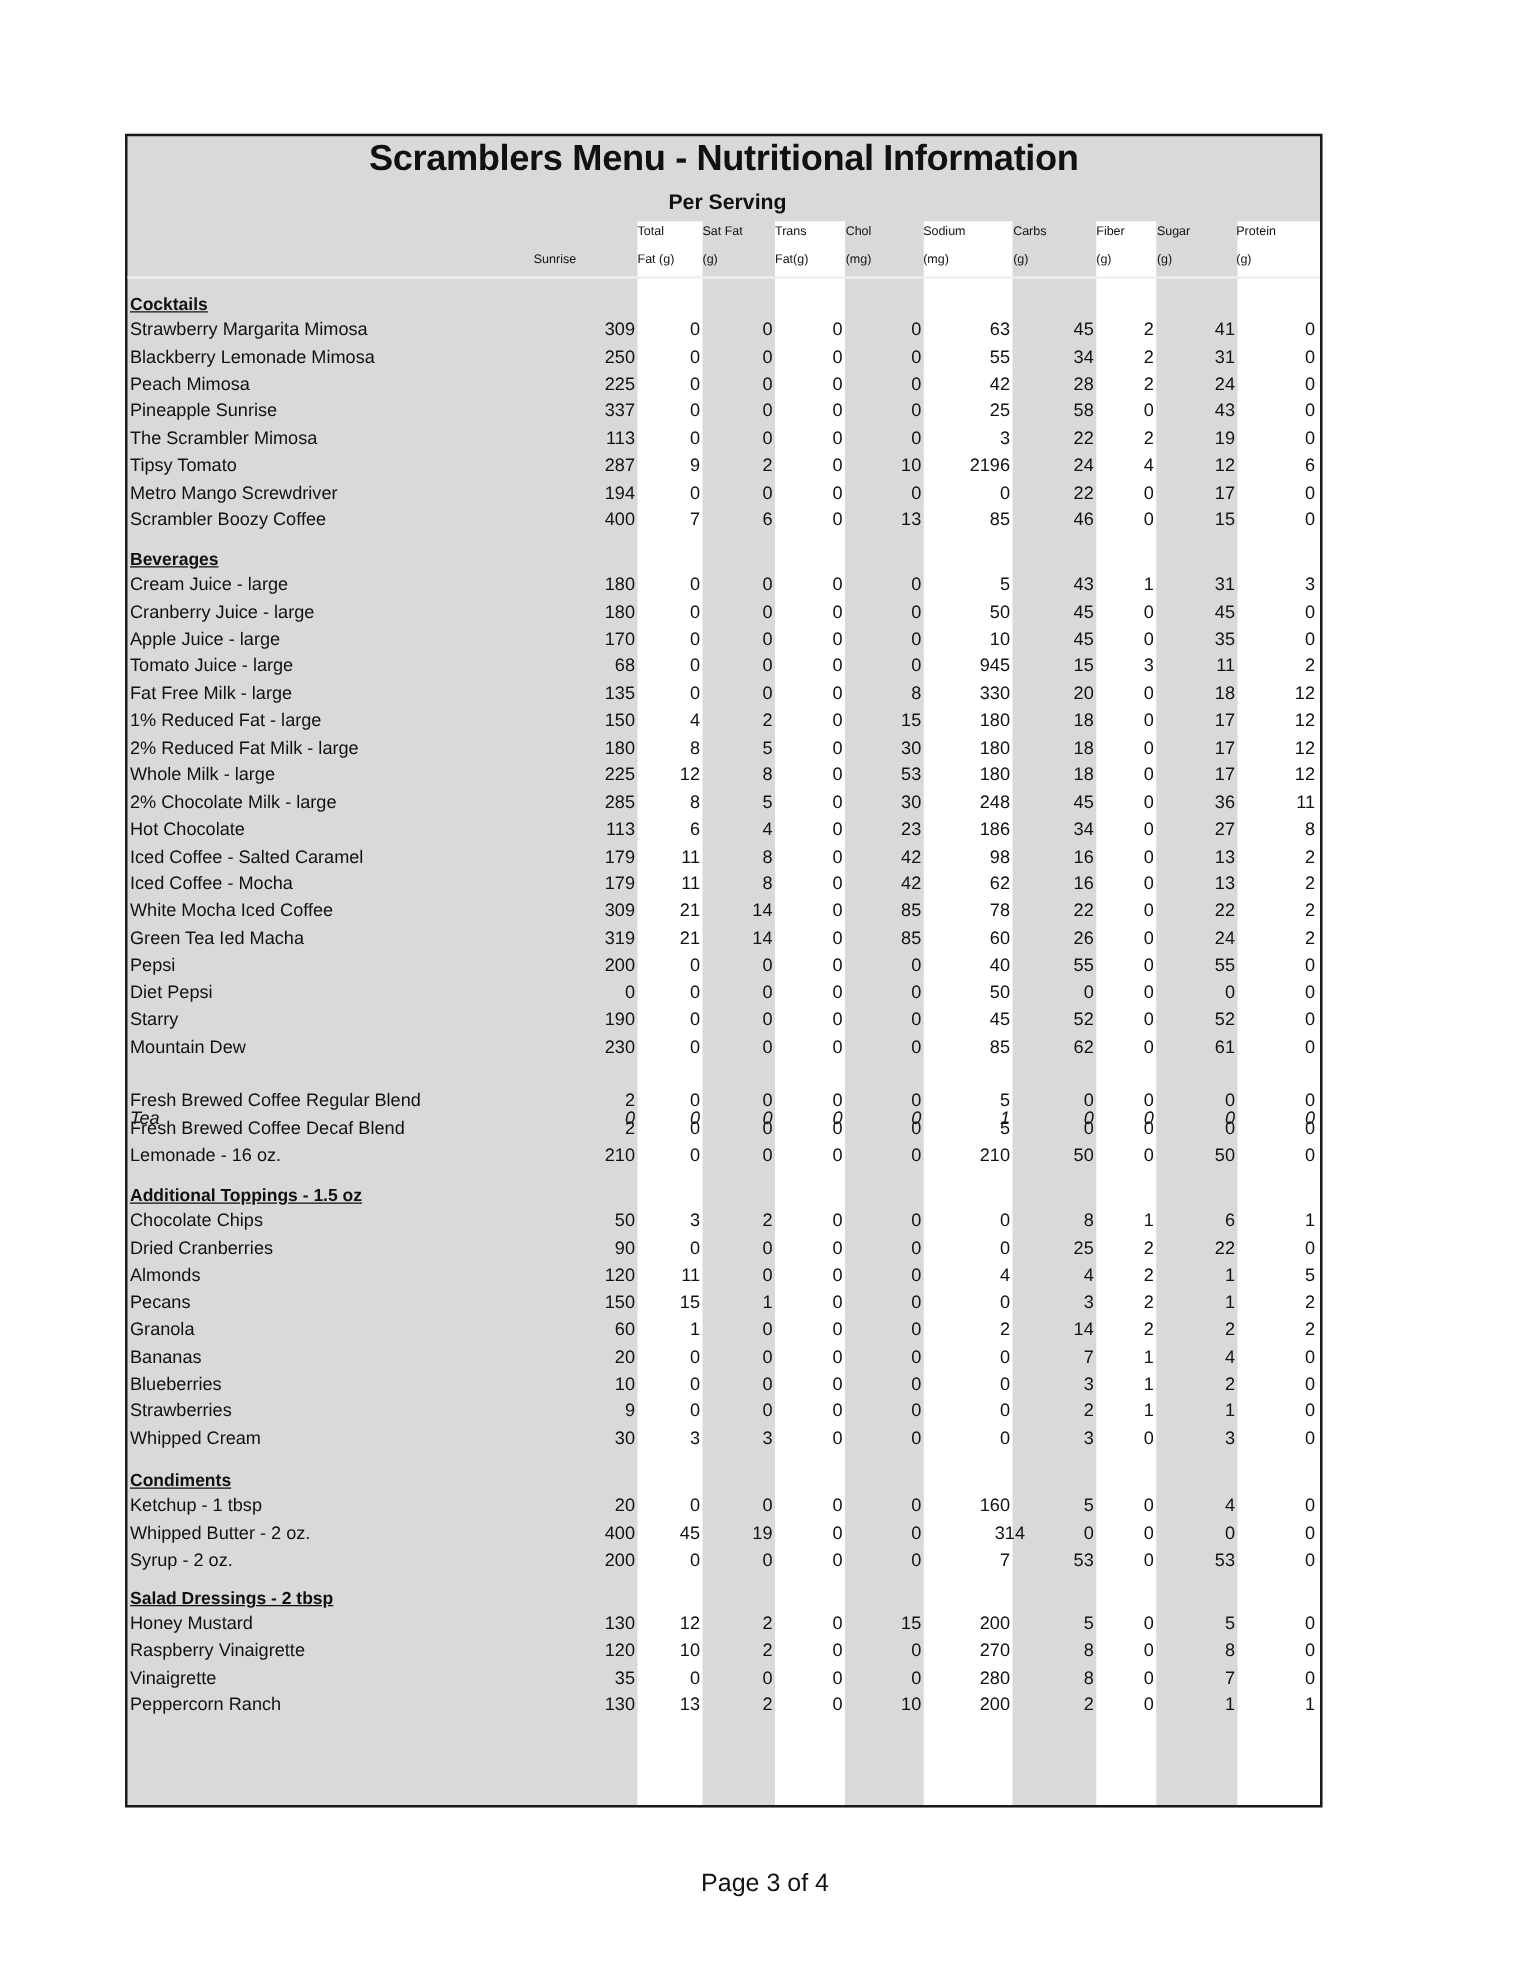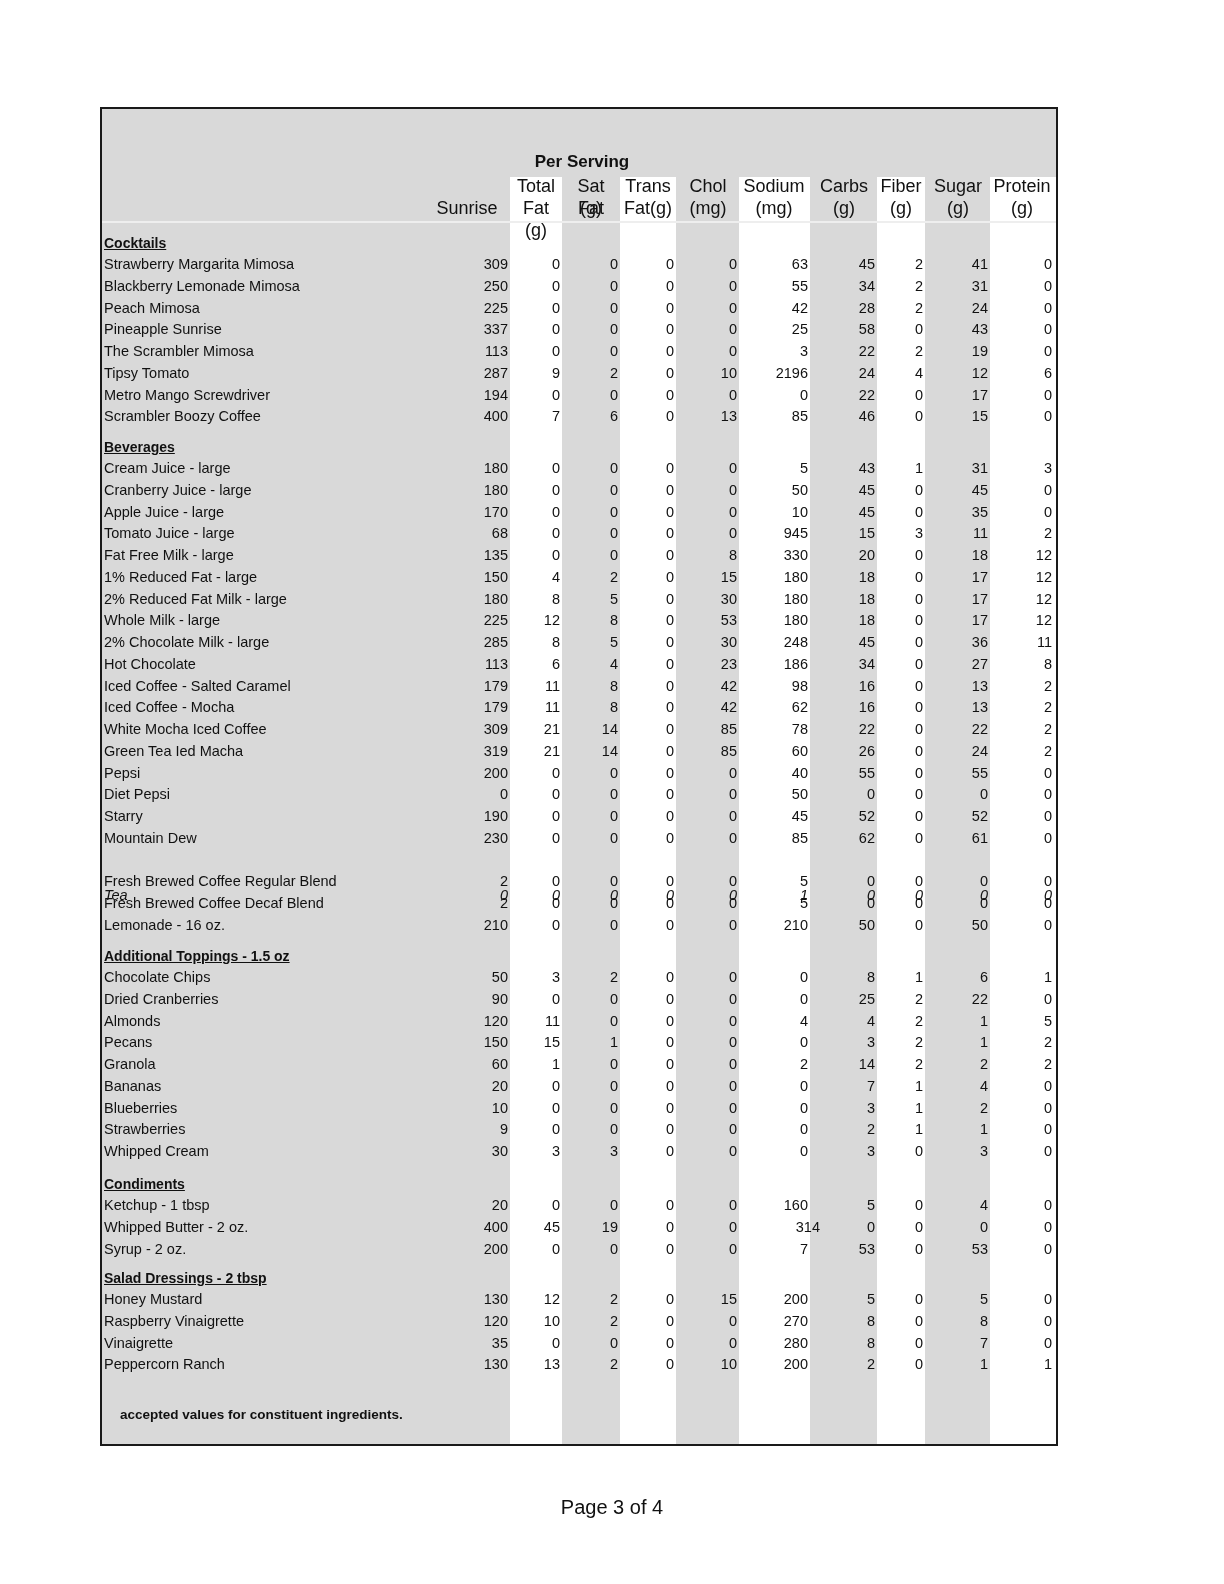--- a/index.html
+++ b/index.html
@@ -2,41 +2,42 @@
 <html><head>
 <meta charset="utf-8">
 <style>
   html, body { margin: 0; padding: 0; background: #ffffff; }
   body { width: 1224px; height: 1584px; position: relative; font-family: "Liberation Sans", sans-serif; color: #111; overflow: hidden; }
   #frame { position: absolute; left: 100px; top: 107px; width: 954px; height: 1335px; border: 2px solid #1a1a1a; background: #d9d9d9; box-sizing: content-box; }
   .band { position: absolute; top: 68px; bottom: 0; background: #ffffff; }
   .hline { position: absolute; left: 0; right: 0; top: 112px; height: 2px; background: #eeeeee; }
   #title { position: absolute; left: 0; right: 0; top: 2px; text-align: center; font-weight: bold; font-size: 29px; letter-spacing: -0.3px; }
   #subtitle { position: absolute; left: 430px; width: 100px; top: 43px; text-align: center; font-weight: bold; font-size: 17px; }
-  .hdr { position: absolute; font-size: 18px; line-height: 22px; text-align: center; }
+  .hdr { position: absolute; font-size: 10px; line-height: 22px; text-align: left; }
   .row { position: absolute; left: 0; right: 0; height: 22px; font-size: 14.5px; line-height: 22px; }
   .name { position: absolute; left: 2px; white-space: nowrap; }
   .cat { position: absolute; left: 2px; font-weight: bold; text-decoration: underline; font-size: 14px; }
   .num { position: absolute; text-align: right; }
   #disclaimer { position: absolute; left: 2px; top: 1297px; font-weight: bold; font-size: 13.5px; line-height: 17px; width: 800px; }
   #disclaimer .l2 { padding-left: 16px; display: block; }
   #pagenum { position: absolute; left: 0; right: 0; top: 1496px; text-align: center; font-size: 20px; }
 </style>
 </head>
 <body>
 
 <div id="frame">
 
   <div class="band" style="left:408px;width:52px;"></div>
   <div class="band" style="left:518px;width:56px;"></div>
   <div class="band" style="left:637px;width:71px;"></div>
   <div class="band" style="left:775px;width:48px;"></div>
   <div class="band" style="left:888px;width:66px;"></div>
   <div class="hline"></div>
 
+  <div id="title">Scramblers Menu - Nutritional Information</div>
   <div id="subtitle">Per Serving</div>
 
   <div id="headers">
       <div class="hdr" style="left: 325px; width: 80px; top: 66px;"></div>
       <div class="hdr" style="left: 325px; width: 80px; top: 88px;">Sunrise</div>
       <div class="hdr" style="left: 408px; width: 52px; top: 66px;">Total</div>
       <div class="hdr" style="left: 408px; width: 52px; top: 88px;">Fat (g)</div>
       <div class="hdr" style="left: 460px; width: 58px; top: 66px;">Sat Fat</div>
       <div class="hdr" style="left: 460px; width: 58px; top: 88px;">(g)</div>
       <div class="hdr" style="left: 518px; width: 56px; top: 66px;">Trans</div>
@@ -664,17 +665,16 @@
         <span class="num" style="right: 319px;">10</span>
         <span class="num" style="right: 248px;">200</span>
         <span class="num" style="right: 181px;">2</span>
         <span class="num" style="right: 133px;">0</span>
         <span class="num" style="right: 68px;">1</span>
         <span class="num" style="right: 4px;">1</span>
       </div>
     </div>
 
   <div id="disclaimer">
-    <span class="l2">accepted values for constituent ingredients.</span>
   </div>
 </div>
 
 <div id="pagenum">Page 3 of 4</div>
 
 </body></html>

